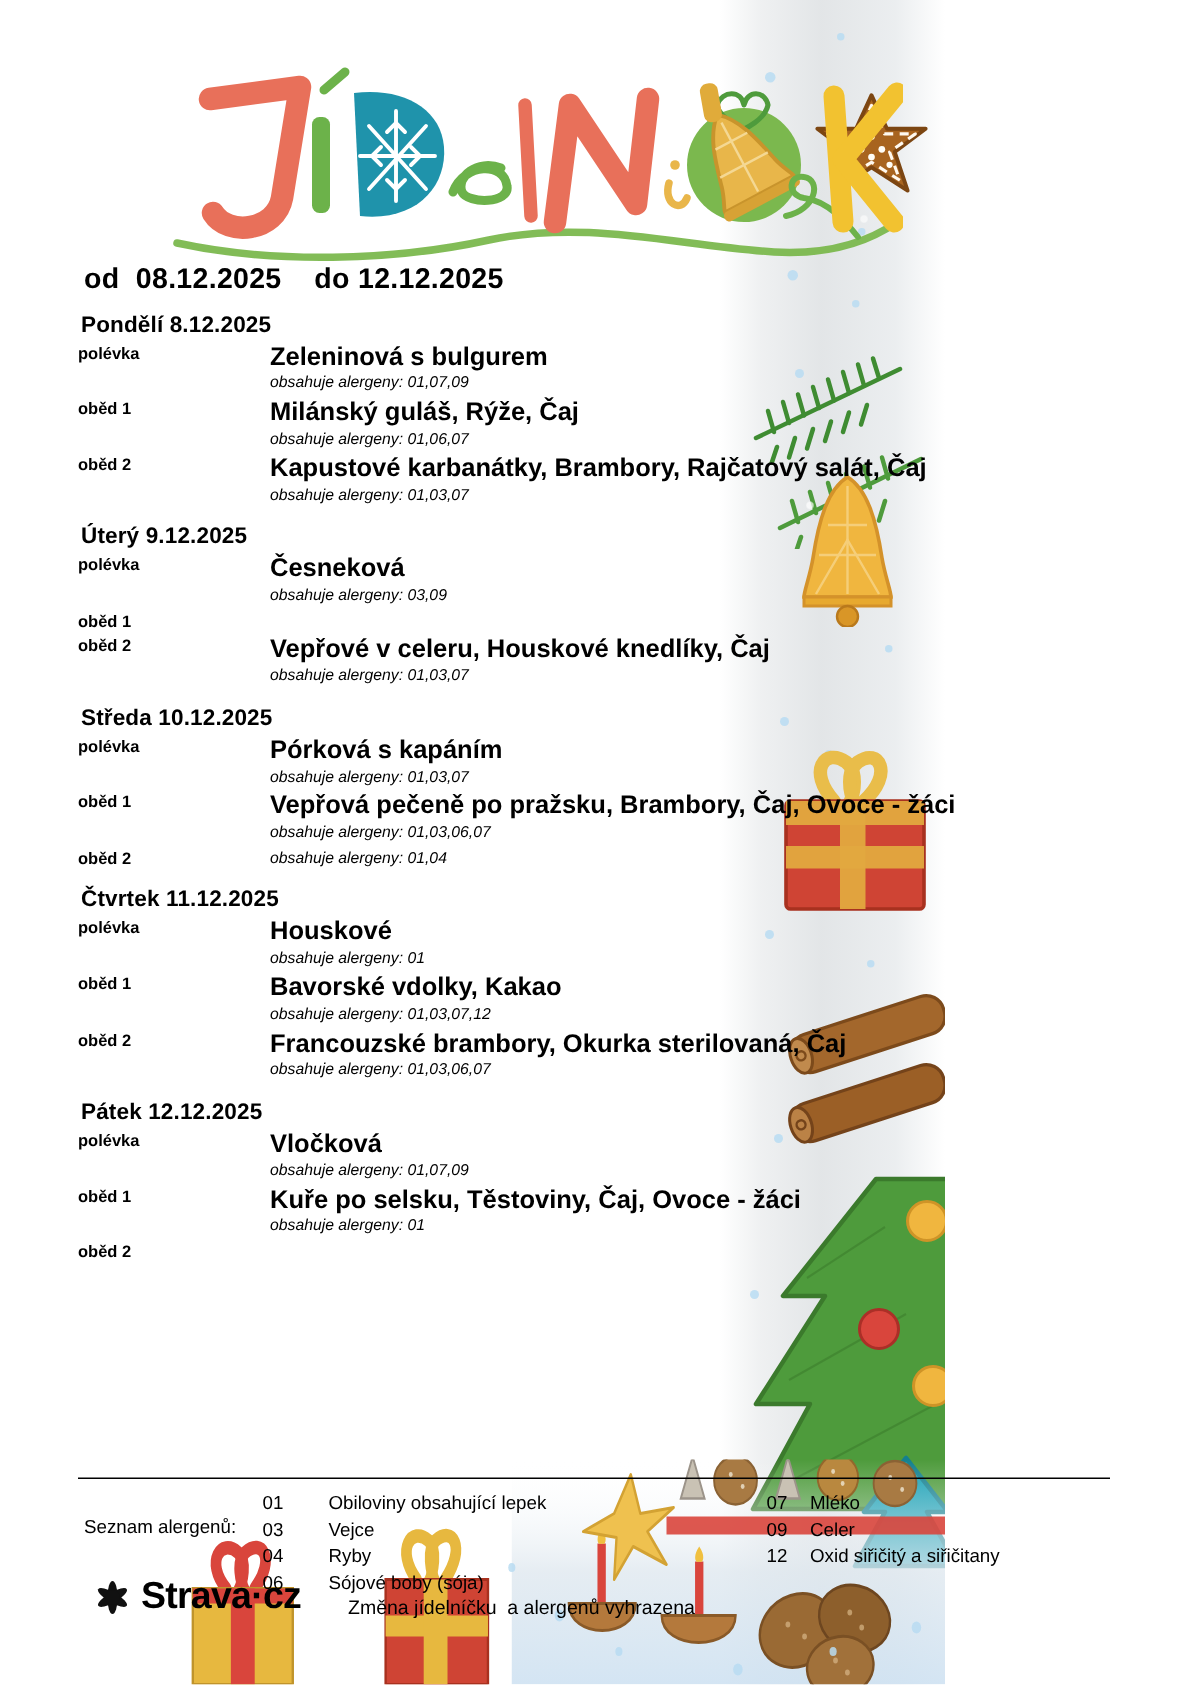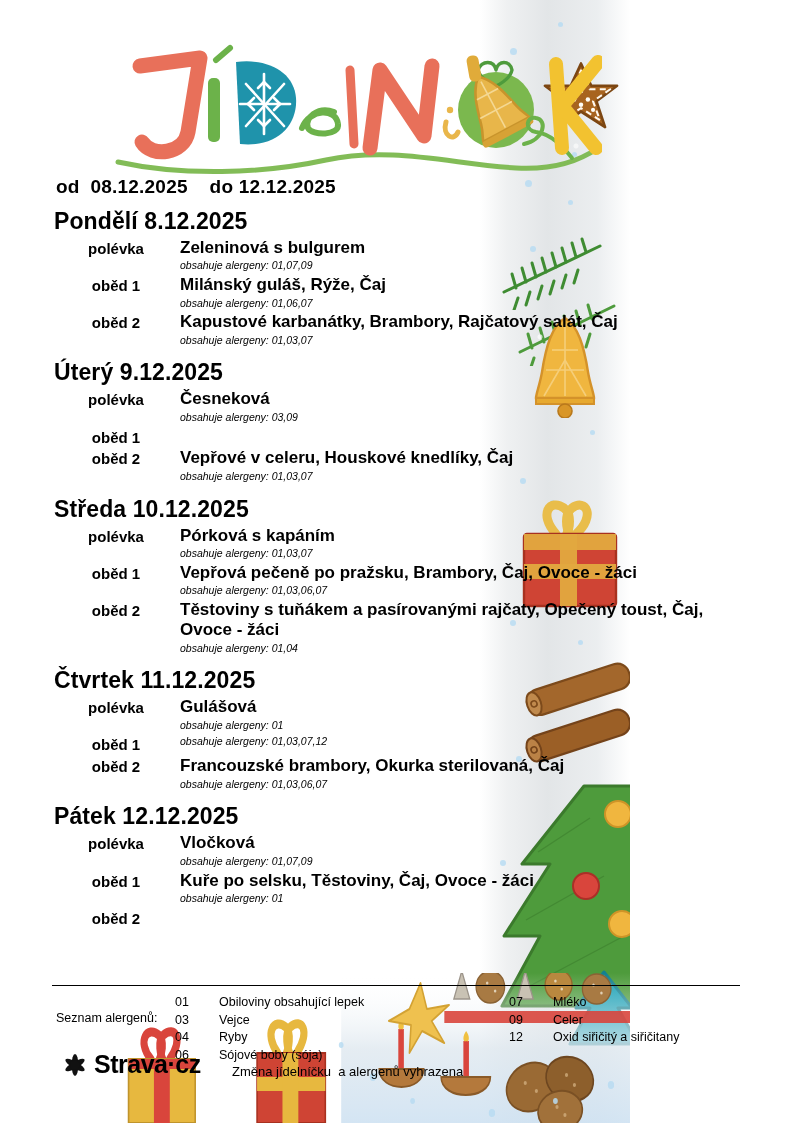--- a/index.html
+++ b/index.html
@@ -64,47 +64,47 @@
   
   .range{
     position:absolute;left:56px;top:176px;
     font-size:19px;font-weight:bold;letter-spacing:.2px;white-space:pre;
   }
 
   
   .menu{position:absolute;left:52px;top:208px;width:700px;}
   .day{margin-bottom:2px;}
   .day-title{
-    font-size:23px;font-weight:bold;margin:0 0 3px 2px;letter-spacing:.1px;
+    font-size:15px;font-weight:bold;margin:0 0 3px 2px;letter-spacing:.1px;
     white-space:pre;
   }
   .row{display:flex;align-items:flex-start;margin-bottom:1px;}
   .row-label{
-    width:128px;flex:0 0 128px;font-size:15px;font-weight:bold;
-    line-height:1.32;padding-top:1px;white-space:pre;text-align:center;
+    width:128px;flex:0 0 128px;font-size:11px;font-weight:bold;
+    line-height:1.32;padding-top:1px;white-space:pre;
   }
   .row-body{flex:1;min-width:0;}
   .row-dish{
     font-size:17px;font-weight:bold;line-height:1.2;white-space:normal;
   }
   .row-allerg{
     font-size:10.5px;font-style:italic;font-weight:normal;line-height:1.5;
     margin-top:0px;white-space:pre;
   }
   .day + .day{margin-top:11px;}
 
   
   .rule{
     position:absolute;left:52px;top:985px;width:688px;height:1px;background:#000;
   }
   .legend{position:absolute;left:56px;top:994px;width:660px;font-size:12.5px;line-height:17.5px;}
   .legend-title{position:absolute;left:0;top:16px;white-space:pre;}
   .legend-col{position:absolute;top:0;}
   .legend-col.c1{left:119px;}
-  .legend-col.c2{left:453px;}
+  .legend-col.c2{left:440px;text-align:center;}
   .legend-row{display:flex;white-space:pre;}
   .legend-code{width:44px;flex:0 0 44px;}
   .legend-name{white-space:pre;}
 
   .strava{
     position:absolute;left:62px;top:1050px;display:flex;align-items:center;gap:6px;
   }
   .strava-mark{width:26px;height:26px;}
   .strava-mark svg{width:100%;height:100%;}
   .strava-text{font-size:25px;font-weight:bold;letter-spacing:-.5px;white-space:pre;}
@@ -455,38 +455,38 @@
       <div class="row">
         <div class="row-label">oběd 1</div>
         <div class="row-body">
           <div class="row-dish">Vepřová pečeně po pražsku, Brambory, Čaj, Ovoce - žáci</div>
           <div class="row-allerg">obsahuje alergeny: 01,03,06,07</div>
         </div>
       </div>
       <div class="row">
         <div class="row-label">oběd 2</div>
         <div class="row-body">
-          <div class="row-dish" style="max-width:560px;">Těstoviny s tuňákem a pasírovanými rajčaty, Opečený toust, Čaj, Ovoce - žáci</div>
           <div class="row-allerg">obsahuje alergeny: 01,04</div>
         </div>
       </div>
     </div>
 
     <div class="day">
       <div class="day-title">Čtvrtek 11.12.2025</div>
       <div class="row">
         <div class="row-label">polévka</div>
         <div class="row-body">
-          <div class="row-dish">Gulášová</div>
+          <div class="row-dish">Houskové</div>
           <div class="row-allerg">obsahuje alergeny: 01</div>
         </div>
       </div>
       <div class="row">
         <div class="row-label">oběd 1</div>
         <div class="row-body">
+          <div class="row-dish">Bavorské vdolky, Kakao</div>
           <div class="row-allerg">obsahuje alergeny: 01,03,07,12</div>
         </div>
       </div>
       <div class="row">
         <div class="row-label">oběd 2</div>
         <div class="row-body">
           <div class="row-dish">Francouzské brambory, Okurka sterilovaná, Čaj</div>
           <div class="row-allerg">obsahuje alergeny: 01,03,06,07</div>
         </div>
       </div>

